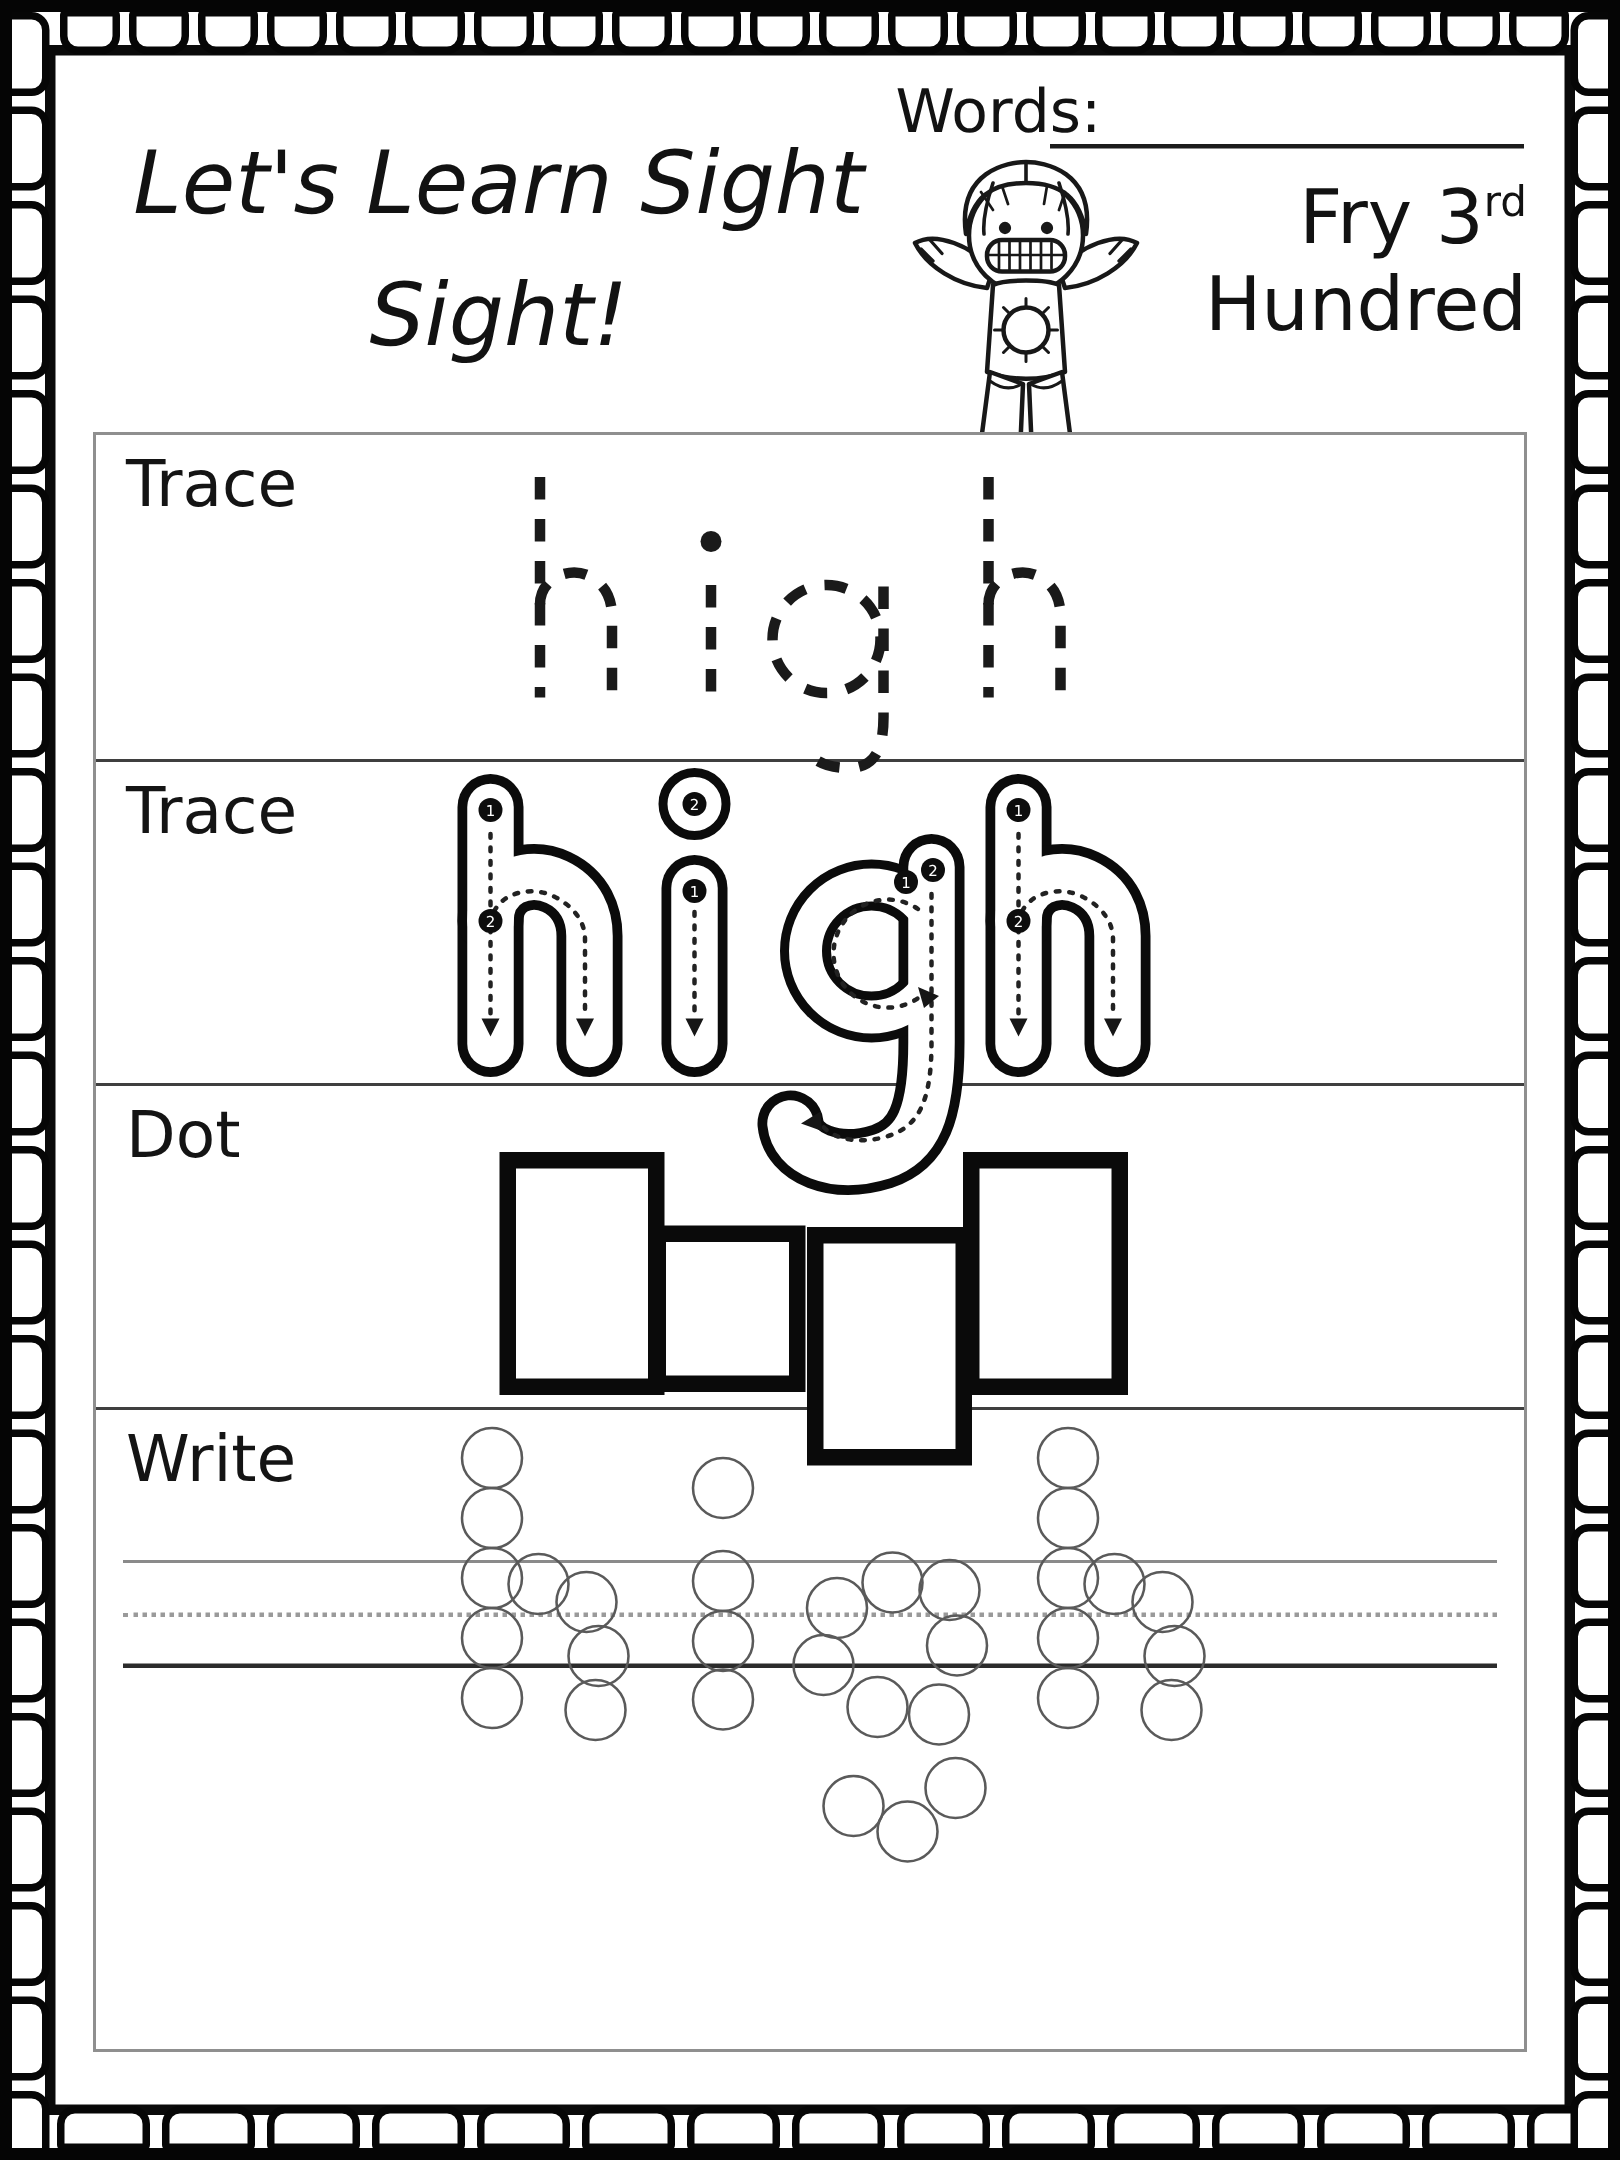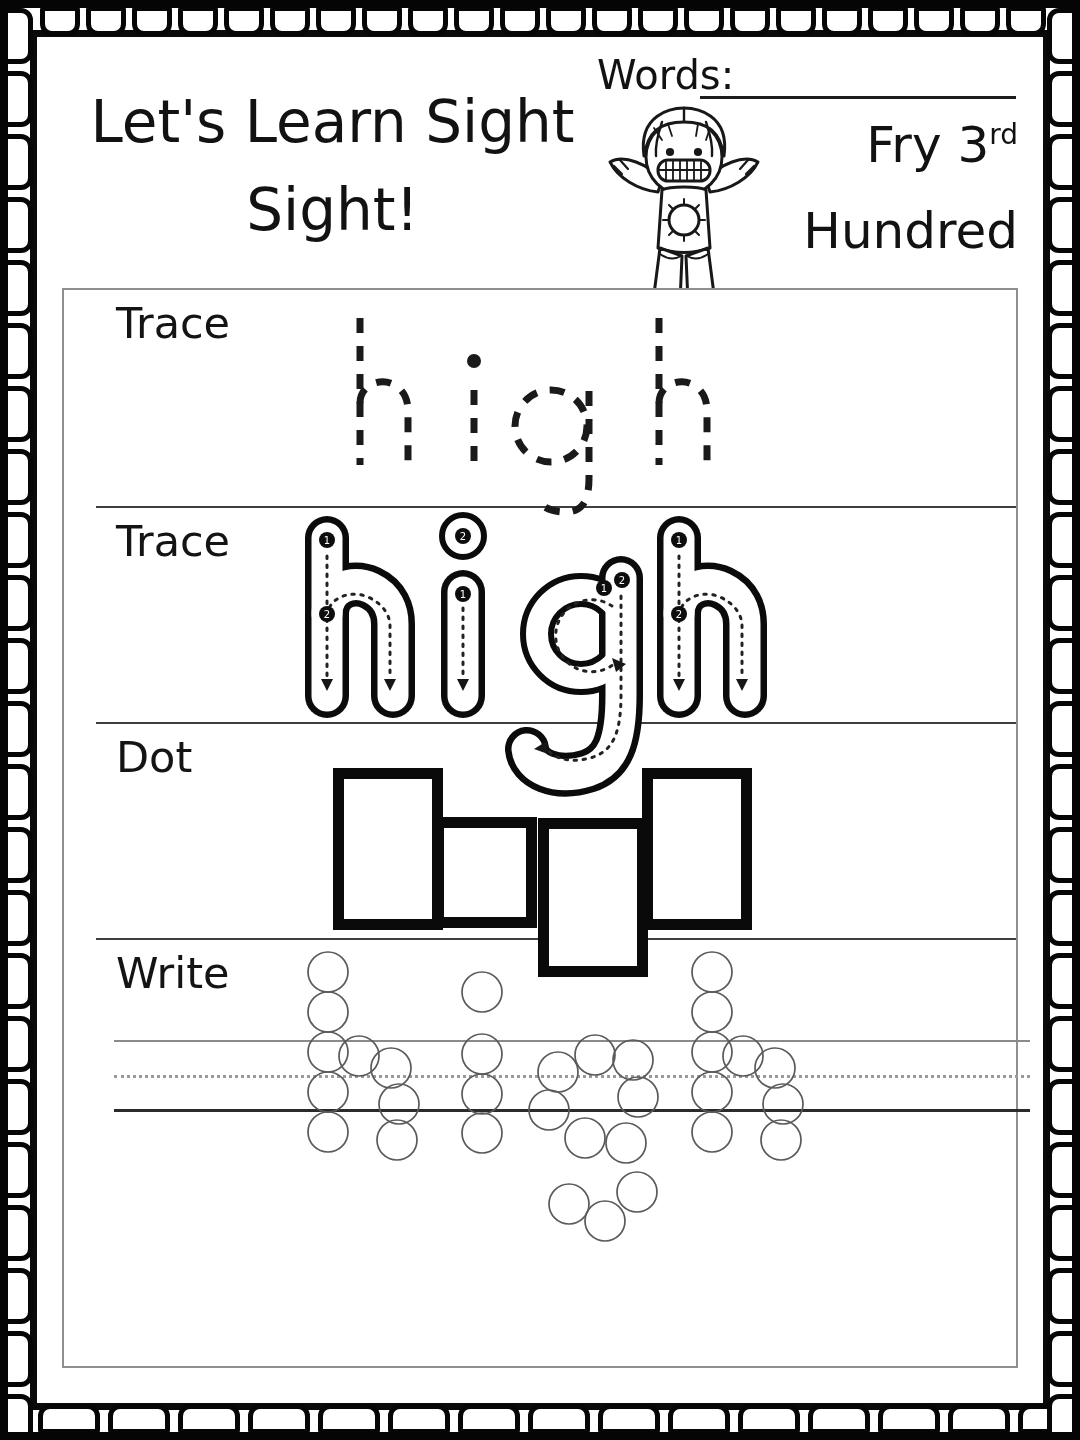--- a/index.html
+++ b/index.html
@@ -7,34 +7,34 @@
     position:relative;width:1080px;height:1440px;background:#ffffff;
     overflow:hidden;font-family:"DejaVu Sans",sans-serif;color:#141414;
   }
   
   .frame-outer{position:absolute;inset:0;border:8px solid #050505;pointer-events:none;}
   .frame-inner{position:absolute;inset:30px;border:7px solid #0a0a0a;pointer-events:none;}
   .brick{position:absolute;background:#ffffff;border:5px solid #060606;box-sizing:border-box;}
   
   .title{
     position:absolute;left:60px;top:78px;width:545px;text-align:center;
-    font-size:58px;line-height:88px;letter-spacing:0px;font-weight:400;color:#121212;
+    font-size:58px;line-height:88px;letter-spacing:0px;font-weight:400;color:#121212;font-style:italic;
   }
   .name-row{position:absolute;left:597px;top:52px;width:420px;}
   .name-label{font-size:40px;color:#121212;}
   .name-line{position:absolute;left:103px;top:44px;width:316px;height:0;border-bottom:3px solid #1c1c1c;}
   .fry{position:absolute;left:742px;top:116px;width:276px;text-align:right;color:#121212;}
   .fry .l1{font-size:50px;}
   .fry .l1 sup{font-size:28px;vertical-align:18px;}
-  .fry .l2{font-size:50px;margin-top:28px;}
+  .fry .l2{font-size:50px;margin-top:0;}
   .girl{position:absolute;left:598px;top:96px;}
   
   .wtable{
     position:absolute;left:62px;top:288px;width:956px;height:1080px;
-    border:2px solid #8f8f8f;box-sizing:border-box;background:#ffffff;padding-left:32px;
+    border:2px solid #8f8f8f;box-sizing:border-box;background:#ffffff;
   }
   .wrow{position:relative;width:100%;height:216px;box-sizing:border-box;}
   .wrow + .wrow{border-top:2px solid #3f3f3f;}
   .wrow .rlabel{position:absolute;left:20px;top:8px;font-size:43px;color:#141414;white-space:nowrap;}
   .writeline{position:absolute;left:18px;width:916px;height:0;}
   .wl1{top:100px;border-bottom:2px solid #8a8a8a;}
   .wl2{top:135px;border-bottom:3px dotted #9a9a9a;}
   .wl3{top:169px;border-bottom:3px solid #2b2b2b;}
   
   .overlay{position:absolute;left:0;top:0;pointer-events:none;}

